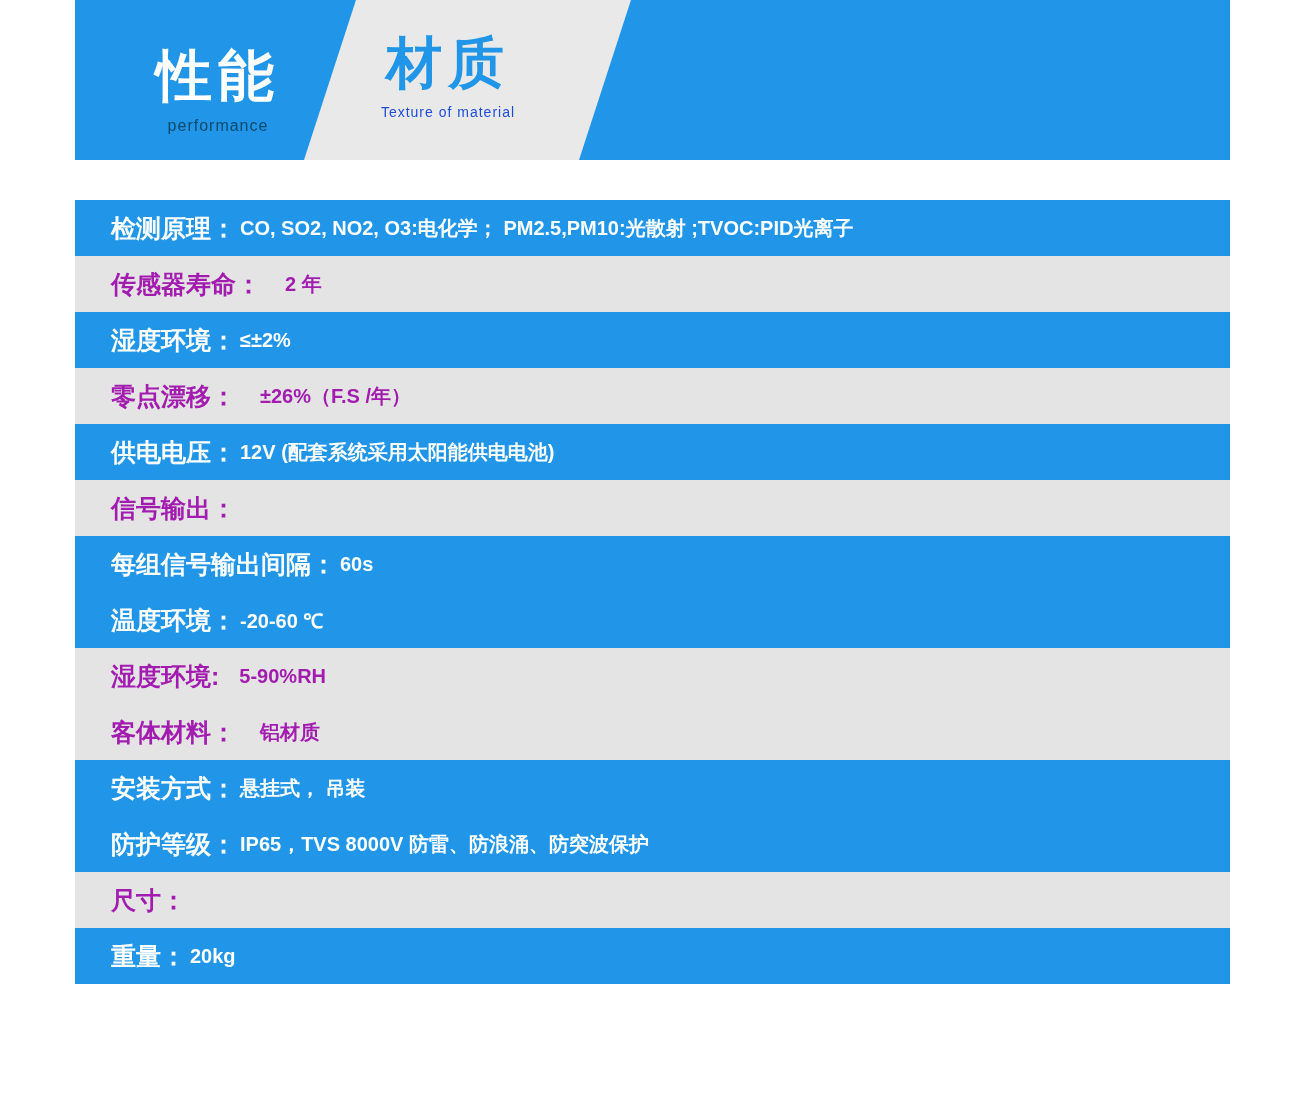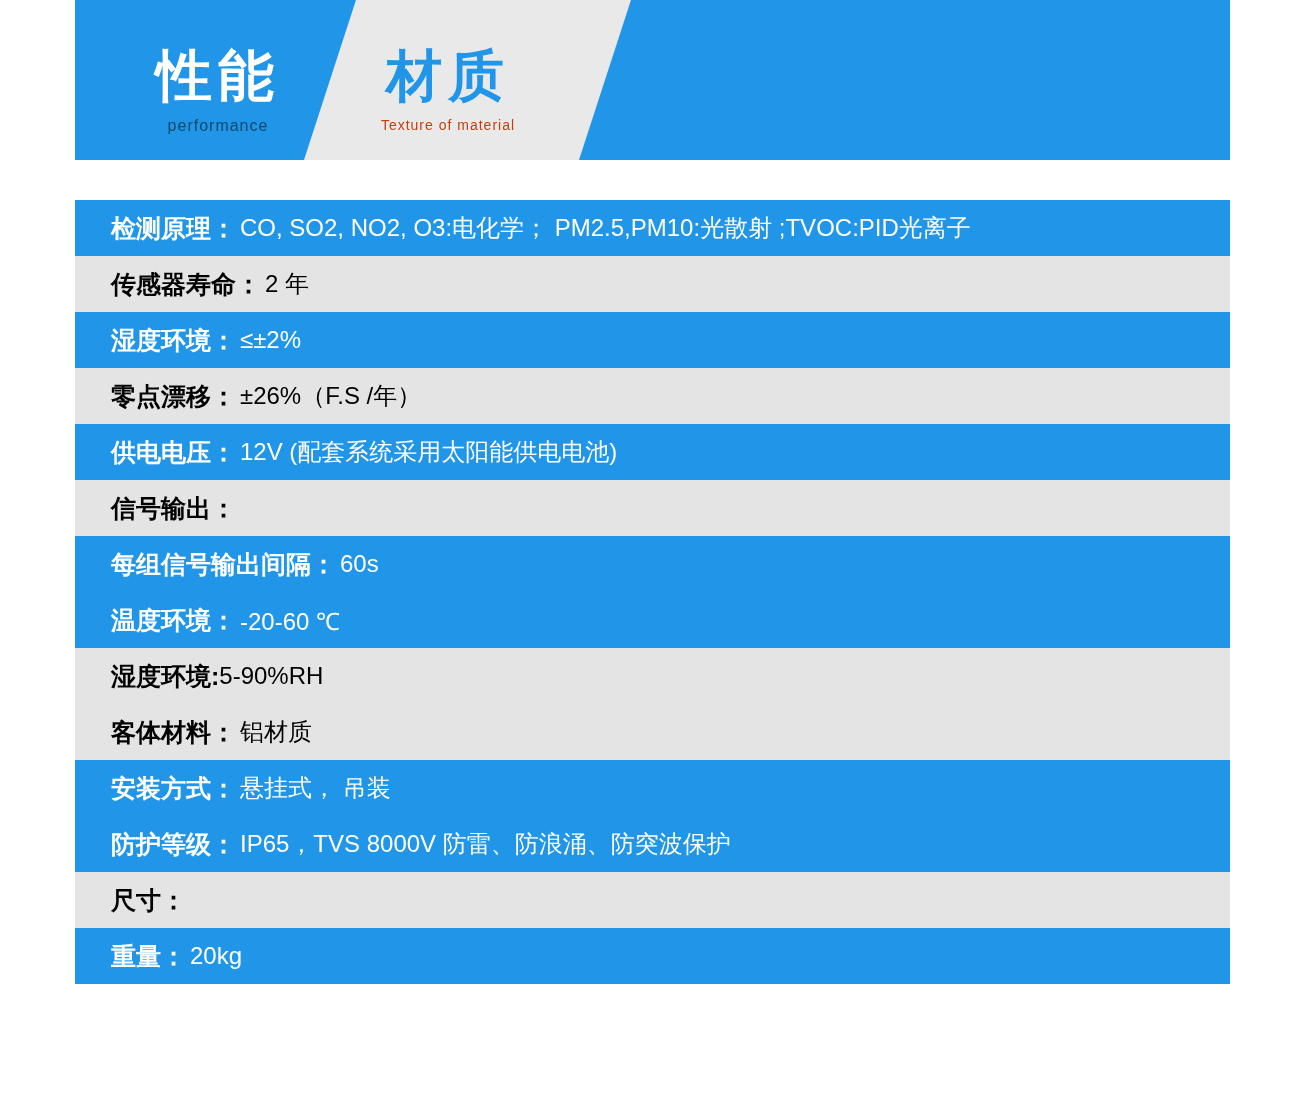--- a/index.html
+++ b/index.html
@@ -58,26 +58,26 @@
     left: 128px;
     top: 48px;
     width: 180px;
     color: #ffffff;
   }
   .tab-performance .en {
     color: #0c4a6e;
   }
   .tab-material {
     left: 358px;
-    top: 48px;
+    top: 35px;
     width: 180px;
     color: #2196e8;
   }
   .tab-material .en {
-    color: #c2410c;
+    color: #1d4ed8;
     font-size: 14px;
   }
 
   
   .spec-table {
     position: absolute;
     left: 75px;
     top: 200px;
     width: 1155px;
   }
@@ -88,30 +88,31 @@
     padding-left: 36px;
     box-sizing: border-box;
     white-space: nowrap;
   }
   .spec-row.blue {
     background: #2196e8;
     color: #ffffff;
   }
   .spec-row.gray {
     background: #e4e4e4;
-    color: #000000;
+    color: #a21caf;
+    gap: 20px;
   }
   .spec-label {
     font-size: 25px;
     font-weight: bold;
     margin-right: 4px;
   }
   .spec-value {
-    font-size: 24px;
-    font-weight: normal;
+    font-size: 20px;
+    font-weight: bold;
   }
   .spec-row.tight .spec-label {
     margin-right: 0;
   }
 </style>
 </head>
 <body>
 
 <div class="banner">
   <div class="banner-blue"></div>

